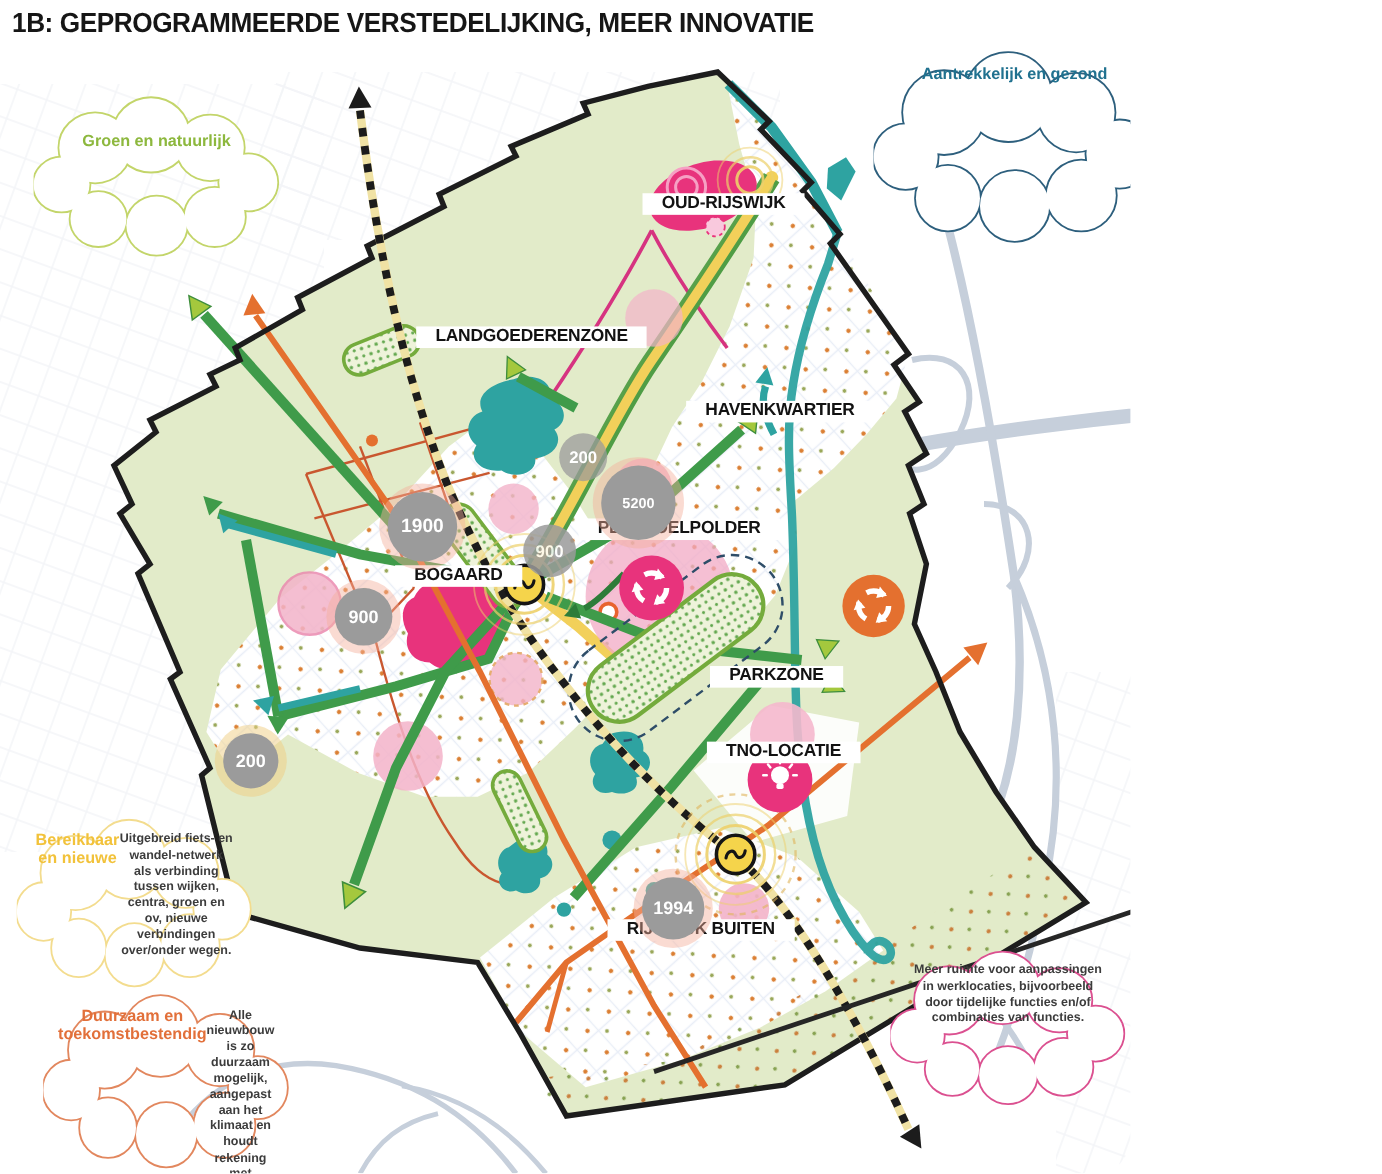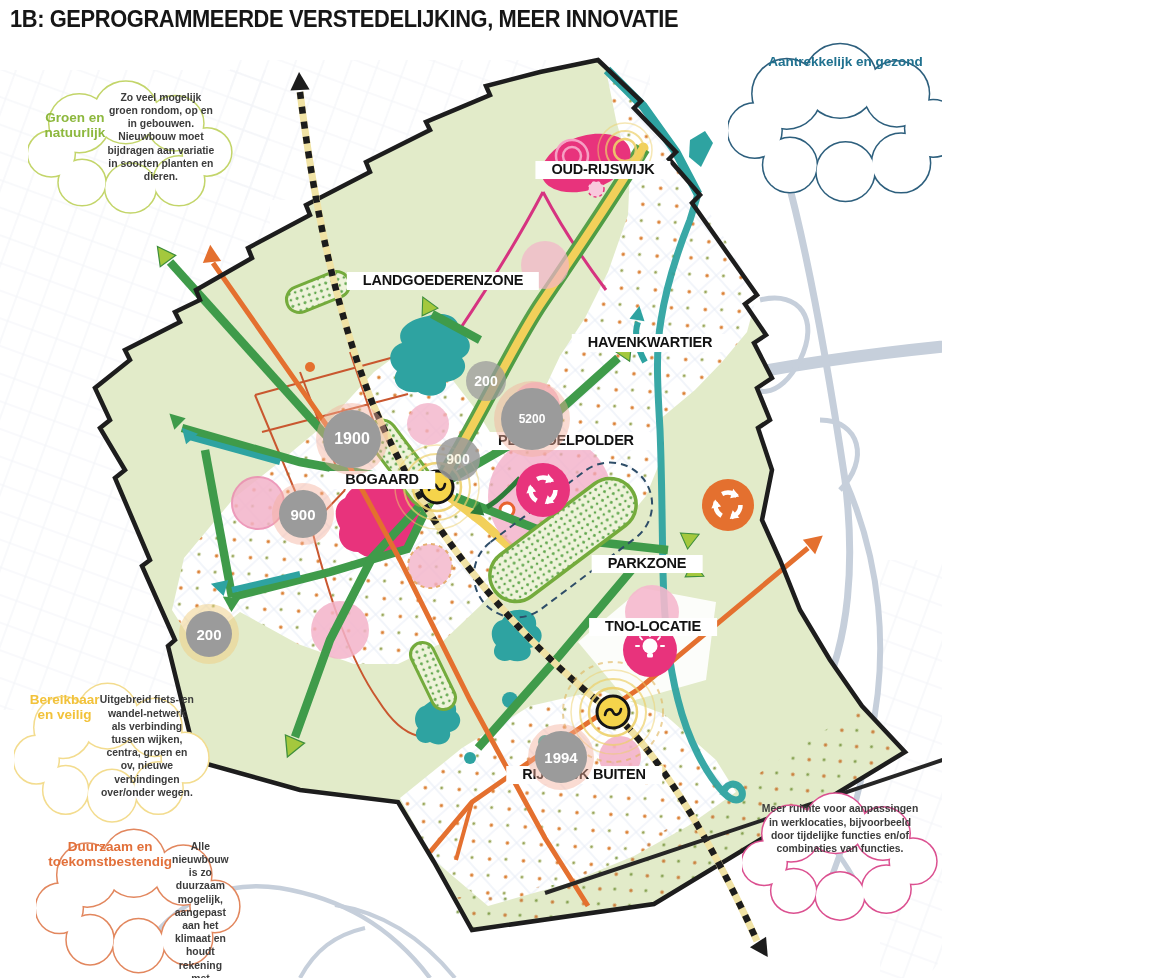--- a/index.html
+++ b/index.html
@@ -293,21 +293,20 @@
           <circle cx="158" cy="48" r="30"></circle>
           <circle cx="192" cy="80" r="26"></circle>
           <circle cx="162" cy="112" r="27"></circle>
           <circle cx="110" cy="120" r="27"></circle>
           <circle cx="58" cy="114" r="25"></circle>
           <circle cx="25" cy="82" r="25"></circle>
         </g>
     </svg>
     <div class="ctext">
         <div class="ctitle">Groen en natuurlijk</div>
-      <div class="cbody">Zo veel mogelijk groen rondom, op en in gebouwen. Nieuwbouw moet bijdragen aan variatie in soorten planten en dieren.</div>
       </div>
   </div>
 
   <div class="cloud gezond" style="left:728px;top:42px;width:235px;height:162px">
     <svg viewBox="0 0 220 150" preserveAspectRatio="none">
       <g class="cstroke">
           <circle cx="55" cy="48" r="32"></circle>
           <circle cx="105" cy="36" r="34"></circle>
           <circle cx="158" cy="48" r="30"></circle>
           <circle cx="192" cy="80" r="26"></circle>
@@ -349,21 +348,21 @@
           <circle cx="105" cy="36" r="34"></circle>
           <circle cx="158" cy="48" r="30"></circle>
           <circle cx="192" cy="80" r="26"></circle>
           <circle cx="162" cy="112" r="27"></circle>
           <circle cx="110" cy="120" r="27"></circle>
           <circle cx="58" cy="114" r="25"></circle>
           <circle cx="25" cy="82" r="25"></circle>
         </g>
     </svg>
     <div class="ctext">
-        <div class="ctitle">Bereikbaar en veilig</div>
+        <div class="ctitle">Bereikbaar en nieuwe</div>
       <div class="cbody">Uitgebreid fiets- en wandel-netwerk als verbinding tussen wijken, centra, groen en ov, nieuwe verbindingen over/onder wegen.</div>
       </div>
   </div>
 
   <div class="cloud duurzaam" style="left:36px;top:828px;width:205px;height:147px">
     <svg viewBox="0 0 220 150" preserveAspectRatio="none">
       <g class="cstroke">
           <circle cx="55" cy="48" r="32"></circle>
           <circle cx="105" cy="36" r="34"></circle>
           <circle cx="158" cy="48" r="30"></circle>

